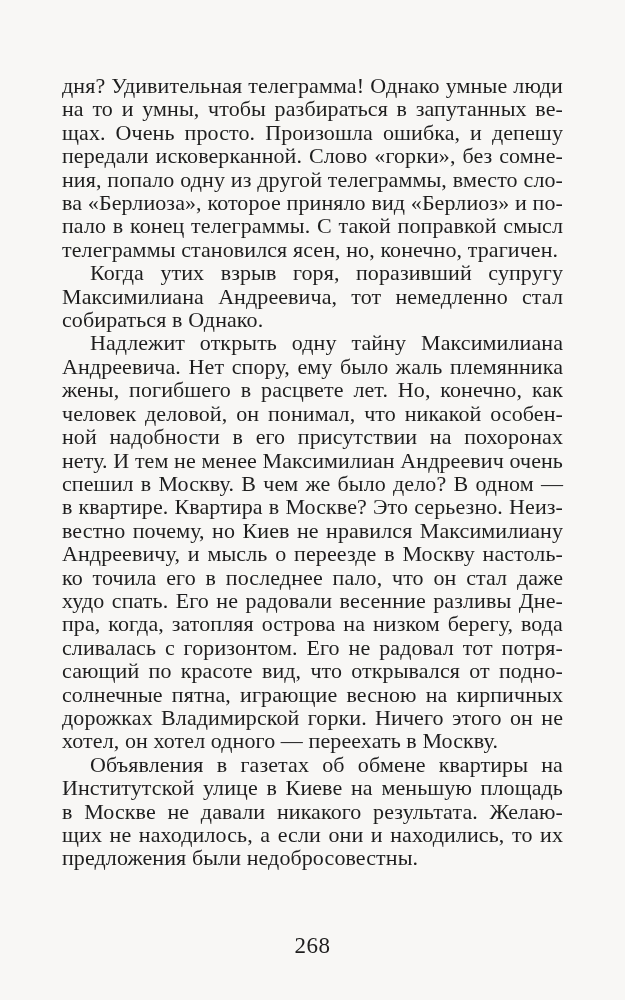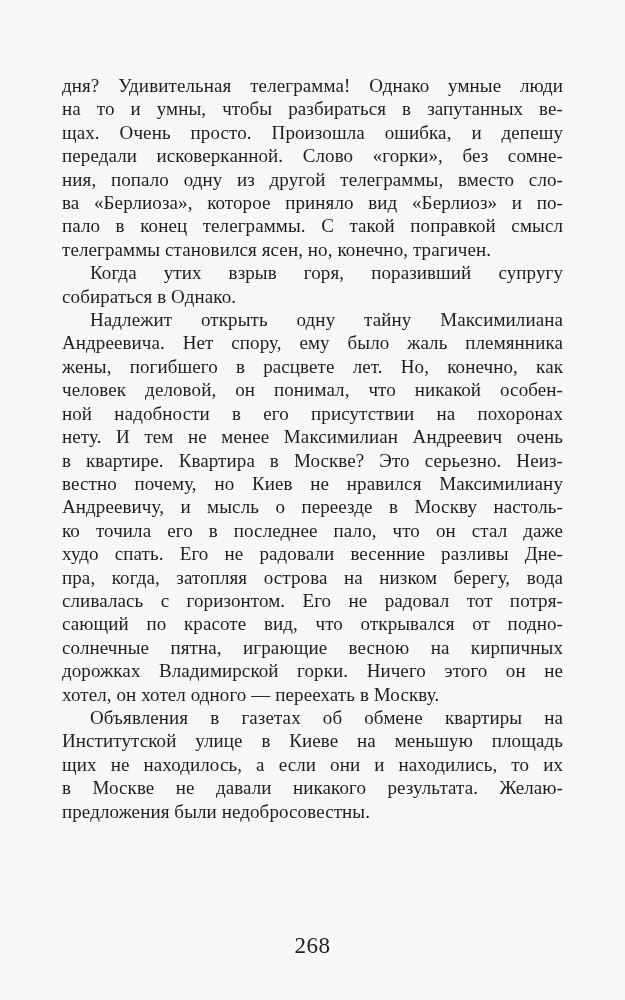--- a/index.html
+++ b/index.html
@@ -21,21 +21,21 @@
     position: absolute;
     left: 62px;
     top: 74px;
     width: 501px;
   }
   .paragraph {
     margin: 0;
     padding: 0;
   }
   .line {
-    font-size: 19px;
+    font-size: 22px;
     line-height: 23.4px;
     text-align: justify;
     text-align-last: justify;
     white-space: normal;
     letter-spacing: 0.1px;
   }
   .line.last {
     text-align-last: left;
   }
   .line.indent {
@@ -61,43 +61,45 @@
         <div class="line">на то и умны, чтобы разбираться в запутанных ве-</div>
         <div class="line">щах. Очень просто. Произошла ошибка, и депешу</div>
         <div class="line">передали исковерканной. Слово «горки», без сомне-</div>
         <div class="line">ния, попало одну из другой телеграммы, вместо сло-</div>
         <div class="line">ва «Берлиоза», которое приняло вид «Берлиоз» и по-</div>
         <div class="line">пало в конец телеграммы. С такой поправкой смысл</div>
         <div class="line last">телеграммы становился ясен, но, конечно, трагичен.</div>
       </div>
       <div class="paragraph">
         <div class="line indent">Когда утих взрыв горя, поразивший супругу</div>
+        <div class="line">Максимилиана Андреевича, тот немедленно стал</div>
         <div class="line last">собираться в Однако.</div>
       </div>
       <div class="paragraph">
         <div class="line indent">Надлежит открыть одну тайну Максимилиана</div>
         <div class="line">Андреевича. Нет спору, ему было жаль племянника</div>
         <div class="line">жены, погибшего в расцвете лет. Но, конечно, как</div>
         <div class="line">человек деловой, он понимал, что никакой особен-</div>
         <div class="line">ной надобности в его присутствии на похоронах</div>
         <div class="line">нету. И тем не менее Максимилиан Андреевич очень</div>
+        <div class="line">спешил в Москву. В чем же было дело? В одном —</div>
         <div class="line">в квартире. Квартира в Москве? Это серьезно. Неиз-</div>
         <div class="line">вестно почему, но Киев не нравился Максимилиану</div>
         <div class="line">Андреевичу, и мысль о переезде в Москву настоль-</div>
         <div class="line">ко точила его в последнее пало, что он стал даже</div>
         <div class="line">худо спать. Его не радовали весенние разливы Дне-</div>
         <div class="line">пра, когда, затопляя острова на низком берегу, вода</div>
         <div class="line">сливалась с горизонтом. Его не радовал тот потря-</div>
         <div class="line">сающий по красоте вид, что открывался от подно-</div>
         <div class="line">солнечные пятна, играющие весною на кирпичных</div>
         <div class="line">дорожках Владимирской горки. Ничего этого он не</div>
         <div class="line last">хотел, он хотел одного — переехать в Москву.</div>
       </div>
       <div class="paragraph">
         <div class="line indent">Объявления в газетах об обмене квартиры на</div>
         <div class="line">Институтской улице в Киеве на меньшую площадь</div>
+        <div class="line">в Москве не давали никакого результата. Желаю-</div>
         <div class="line">щих не находилось, а если они и находились, то их</div>
-        <div class="line">в Москве не давали никакого результата. Желаю-</div>
         <div class="line last">предложения были недобросовестны.</div>
       </div>
     </div>
   <div class="page-number">268</div>
 </div>
 
 </body></html>

